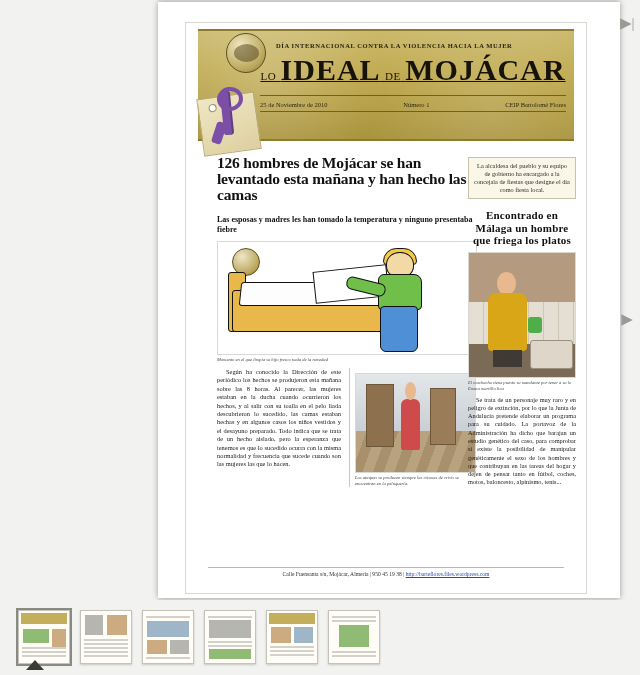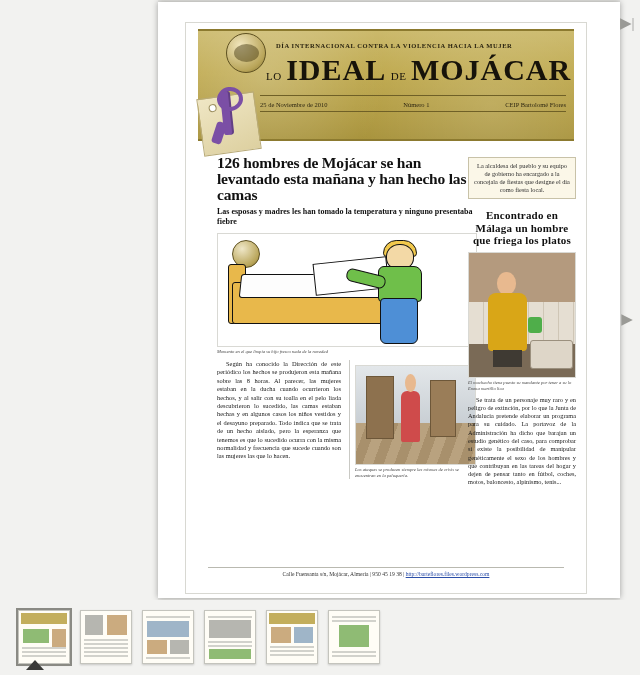--- a/index.html
+++ b/index.html
@@ -95,27 +95,29 @@
     left: 78px;
     top: 11px;
     font-size: 6.5px;
     letter-spacing: 0.6px;
     color: #2a2410;
     font-family: "Liberation Serif", serif;
     font-weight: bold;
   }
   .mh-title {
     position: absolute;
-    left: 68px;
+    left: 60px;
     top: 22px;
     width: 310px;
+    text-align: center;
     color: #17130a;
     font-family: "Liberation Serif", serif;
     letter-spacing: 0.5px;
     white-space: nowrap;
+    text-decoration: underline;
   }
   .mh-title .small { font-size: 15px; font-weight: normal; font-variant: small-caps; }
   .mh-title .big { font-size: 30px; font-weight: bold; letter-spacing: 1px; }
   .mh-rule {
     position: absolute;
     left: 62px;
     top: 64px;
     width: 306px;
     height: 1px;
     background: #6f6027;
@@ -241,21 +243,21 @@
     color: #111;
     margin: 8px 0 0 0;
     letter-spacing: -0.2px;
   }
   .subhead {
     font-family: "Liberation Serif", serif;
     font-weight: bold;
     font-size: 8px;
     line-height: 9.5px;
     color: #111;
-    margin-top: 4px;
+    margin-top: 12px;
   }
 
   .photo-main {
     position: relative;
     margin-top: 7px;
     width: 258px;
     height: 112px;
     background: #ffffff;
     border: 1px solid #d9d9d4;
     overflow: hidden;

